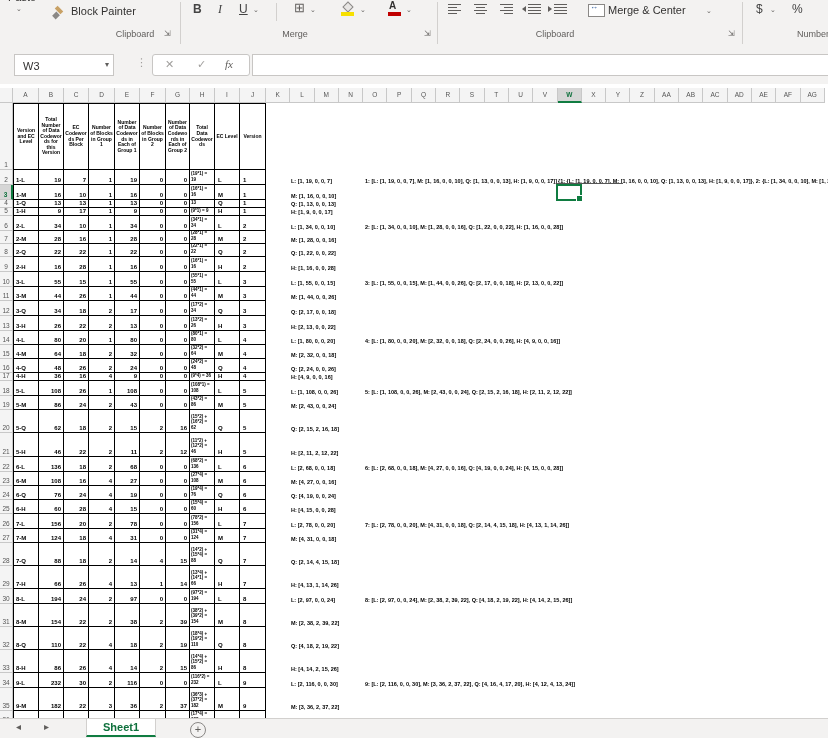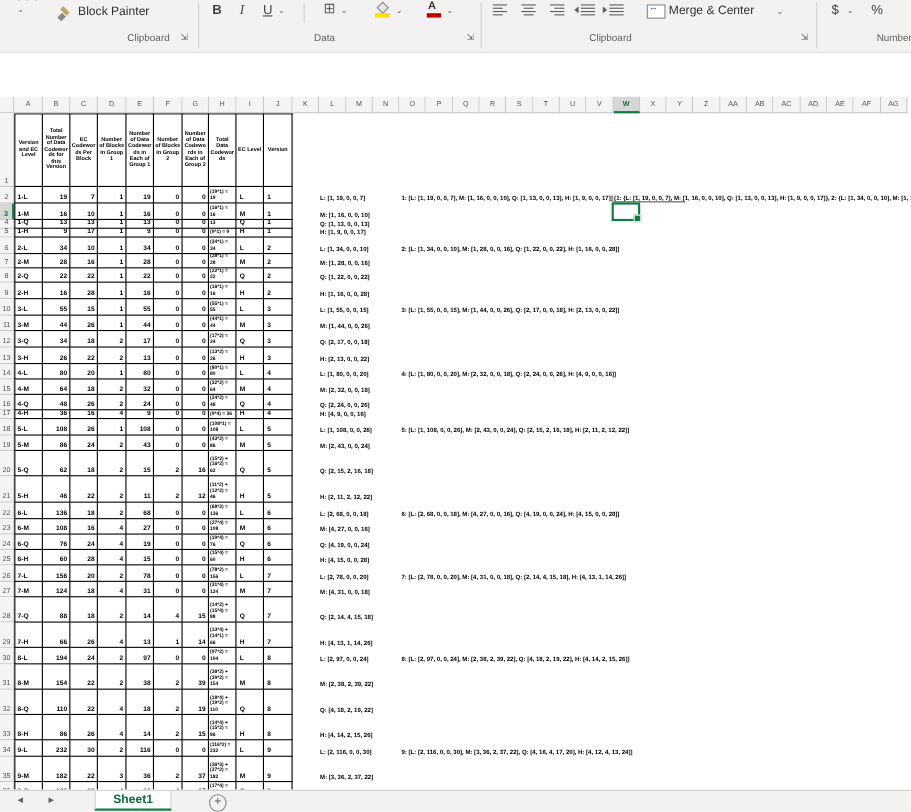--- a/index.html
+++ b/index.html
@@ -113,21 +113,21 @@
     <span class="color-btn" style="left:341px;top:1px;">
       <span class="fill-shape"></span>
       <span class="bar" style="background:#F7E000;"></span>
     </span>
     <span class="chev" style="left:360px;top:6px;">⌄</span>
     <span class="color-btn" style="left:388px;top:1px;">
       <span class="glyph">A</span>
       <span class="bar" style="background:#C00000;"></span>
     </span>
     <span class="chev" style="left:406px;top:6px;">⌄</span>
-    <div class="grp-label" style="left:255px;width:80px;">Data</div>
+    <div class="grp-label" style="left:255px;width:80px;">Merge</div>
     <span class="launcher" style="left:424px;">⇲</span>
     <div class="vdiv" style="left:437px;"></div>
 
     <span class="lines-ic al-l" style="left:448px;top:4px;">
         <i></i>
         <i></i>
         <i></i>
         <i></i>
       </span>
     <span class="lines-ic al-c" style="left:474px;top:4px;">
@@ -164,20 +164,33 @@
     <div class="grp-label" style="left:515px;width:80px;">Clipboard</div>
     <span class="launcher" style="left:728px;">⇲</span>
     <div class="vdiv" style="left:742px;"></div>
 
     <span class="rbtn" style="left:756px;top:2px;">$</span>
     <span class="chev" style="left:770px;top:6px;">⌄</span>
     <span class="rbtn" style="left:792px;top:2px;">%</span>
     <div class="grp-label" style="left:797px;width:60px;text-align:left;">Number</div>
   </div>
 
+  <div class="fbar">
+    <div class="namebox">
+      <span class="nb-text">W3</span>
+      <span class="nb-drop">▾</span>
+    </div>
+    <span class="fdots">⋮</span>
+    <div class="fxbox">
+      <span class="x">✕</span>
+      <span class="ck">✓</span>
+      <span class="fx">fx</span>
+    </div>
+    <div class="finput"></div>
+  </div>
 
   <div class="sheet">
     <div class="colhdrs" id="colHeaders">
         <div class="ch" style="width: 13px;"></div>
         <div class="ch" style="width: 26px;">A</div>
         <div class="ch" style="width: 25px;">B</div>
         <div class="ch" style="width: 25px;">C</div>
         <div class="ch" style="width: 26px;">D</div>
         <div class="ch" style="width: 25px;">E</div>
         <div class="ch" style="width: 26px;">F</div>

